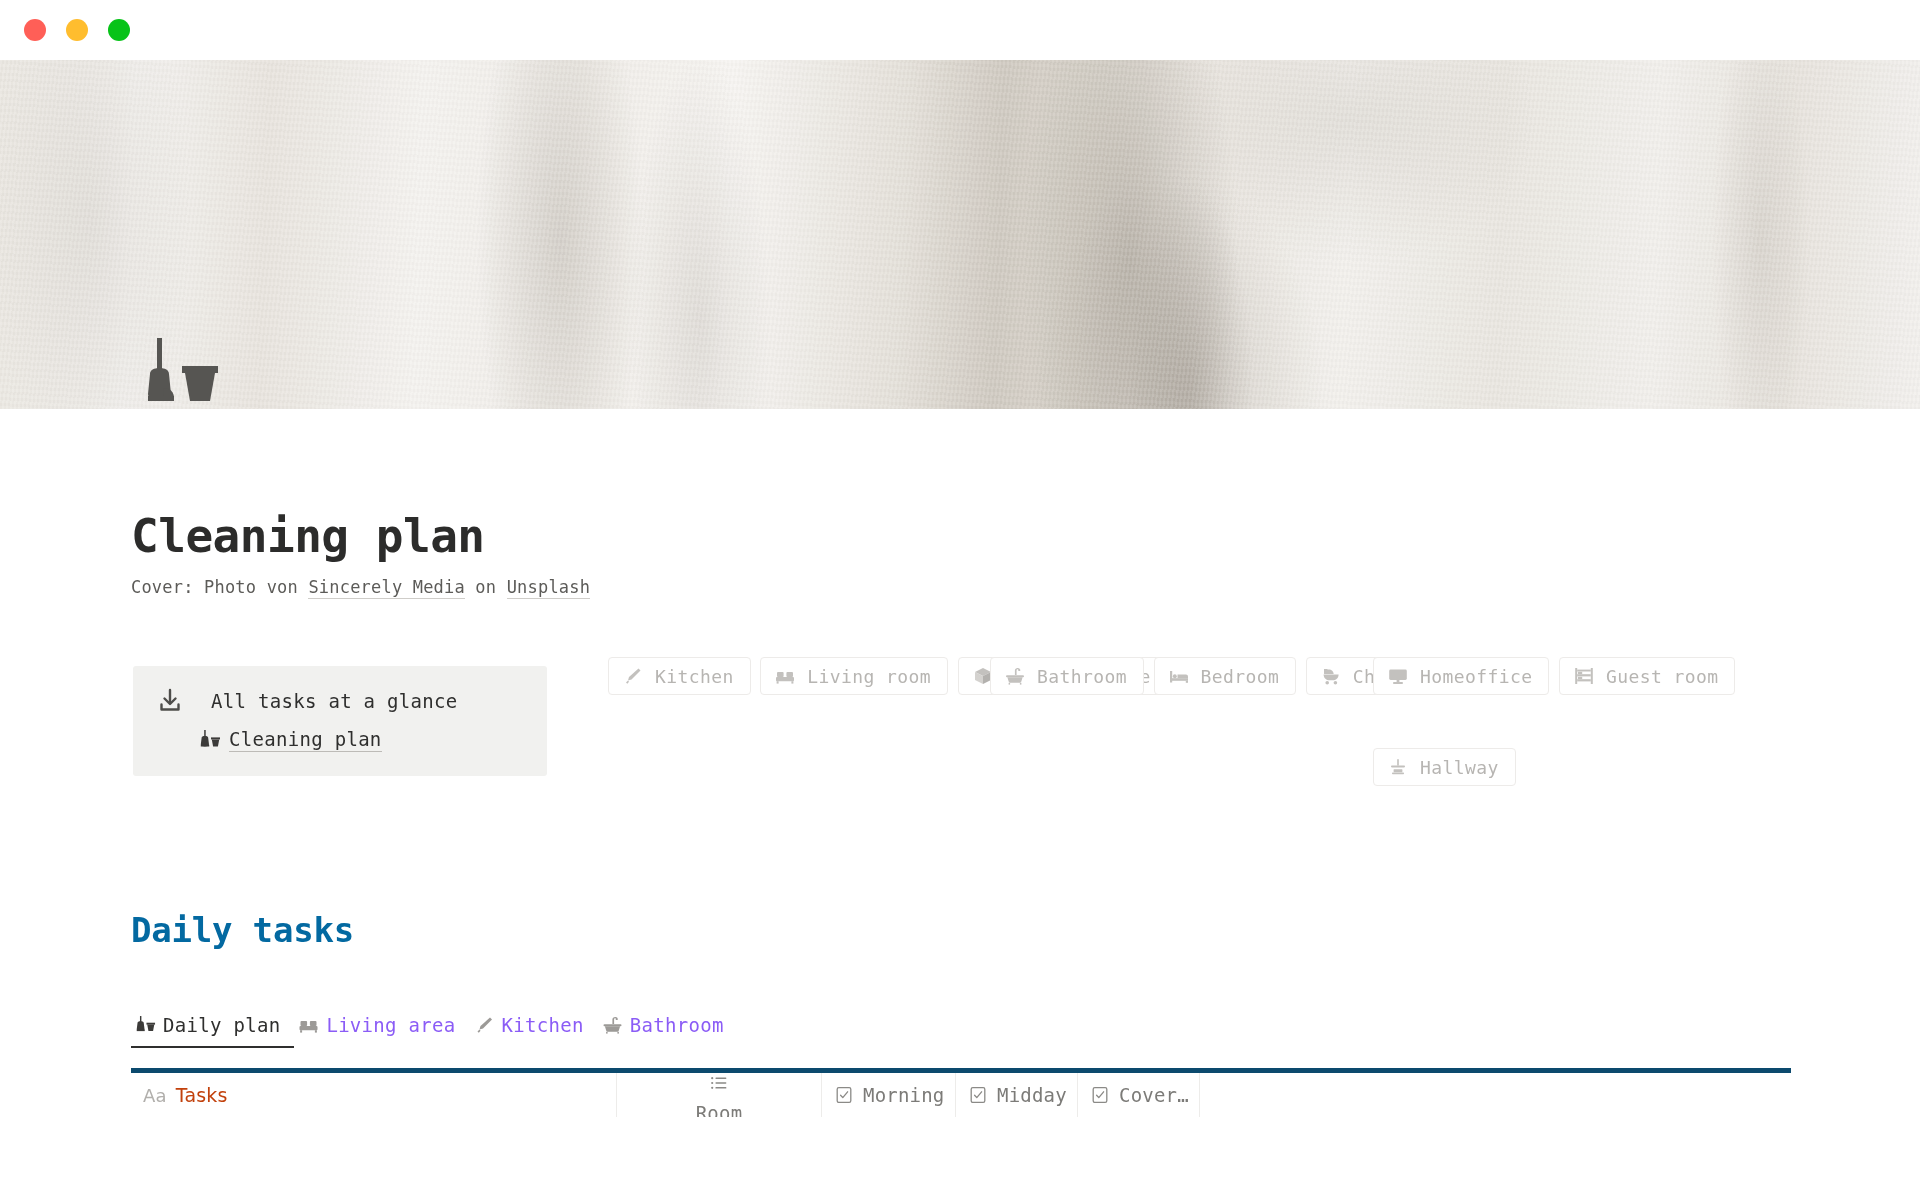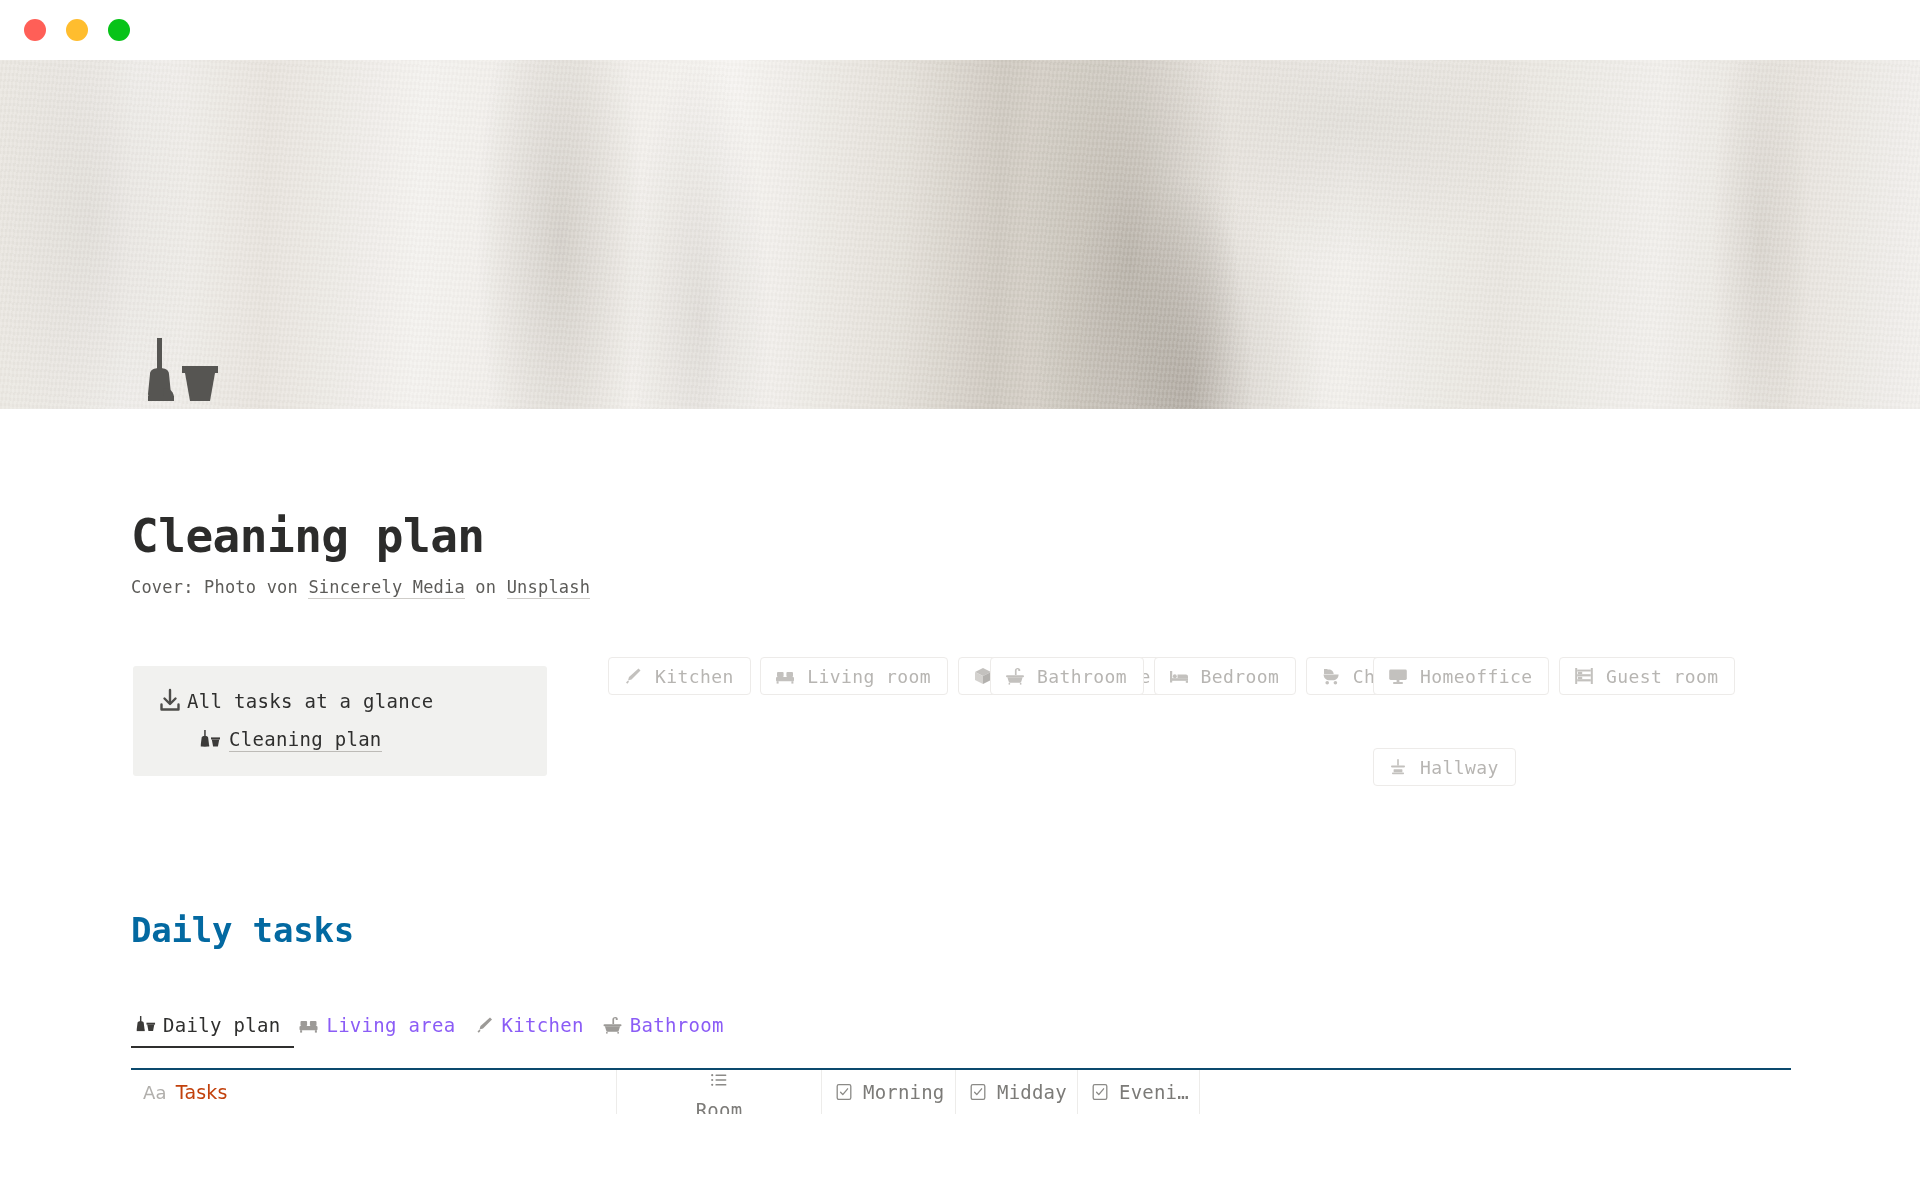--- a/index.html
+++ b/index.html
@@ -135,21 +135,21 @@
     top: 257px;
     width: 414px;
     height: 110px;
     background: #f1f1ef;
     border-radius: 3px;
     padding: 22px 22px 22px 24px;
   }
   .callout-row {
     display: flex;
     align-items: center;
-    gap: 4px;
+    gap: 28px;
   }
   .callout-icon { width: 26px; height: 26px; flex: 0 0 26px; display: block; }
   .callout-title {
     font-size: 19px;
     color: #2f2f2e;
     letter-spacing: 0.3px;
     white-space: nowrap;
   }
   .callout-sub {
     display: flex;
@@ -234,21 +234,21 @@
   }
   .tab .t-icon { width: 21px; height: 20px; flex: 0 0 21px; display: block; }
   .tab.active { color: #2f2f2e; border-bottom-color: #2f2f2e; }
 
   
   .table-wrap {
     position: absolute;
     left: 131px;
     top: 659px;
     width: 1660px;
-    border-top: 2px solid #0c4a6e;
+    border-top: 5px solid #0c4a6e;
   }
   .table-head {
     display: flex;
     height: 44px;
     align-items: center;
   }
   .th {
     display: flex;
     align-items: center;
     gap: 9px;
@@ -546,20 +546,20 @@
         <span class="h-label">Midday</span>
       </div>
 
       <div class="th th-evening">
         <span class="h-icon">
           <svg width="20" height="20" viewBox="0 0 20 20" fill="none" xmlns="http://www.w3.org/2000/svg">
             <rect x="3.2" y="2.6" width="13.6" height="14.8" rx="1.6" stroke="#8b8a87" stroke-width="1.3" fill="none"></rect>
             <path d="M6.6 10.2 L8.8 12.6 L13.6 6.8" stroke="#8b8a87" stroke-width="1.3" fill="none" stroke-linecap="round" stroke-linejoin="round"></path>
           </svg>
         </span>
-        <span class="h-label">Eveni…</span>
+        <span class="h-label">Cover…</span>
       </div>
 
 
     </div>
   </div>
 
 </div>
 
 </body></html>

